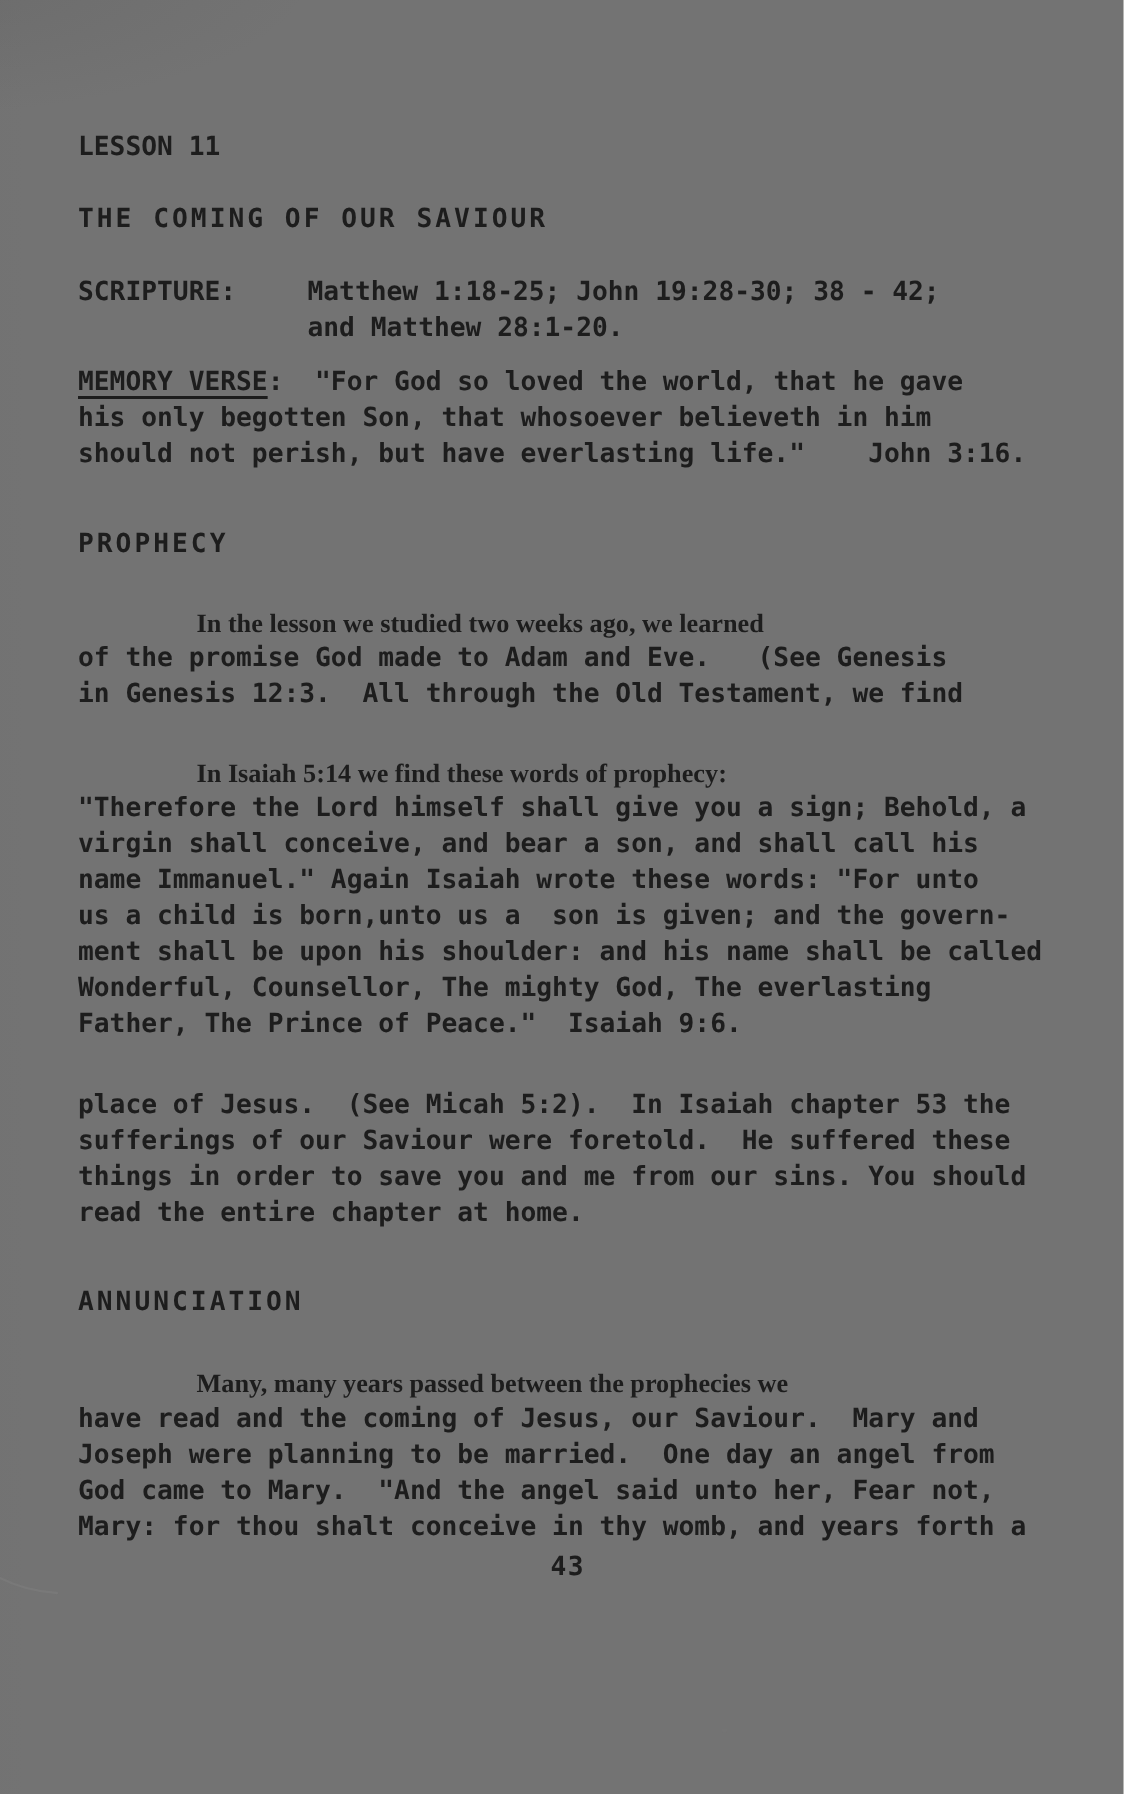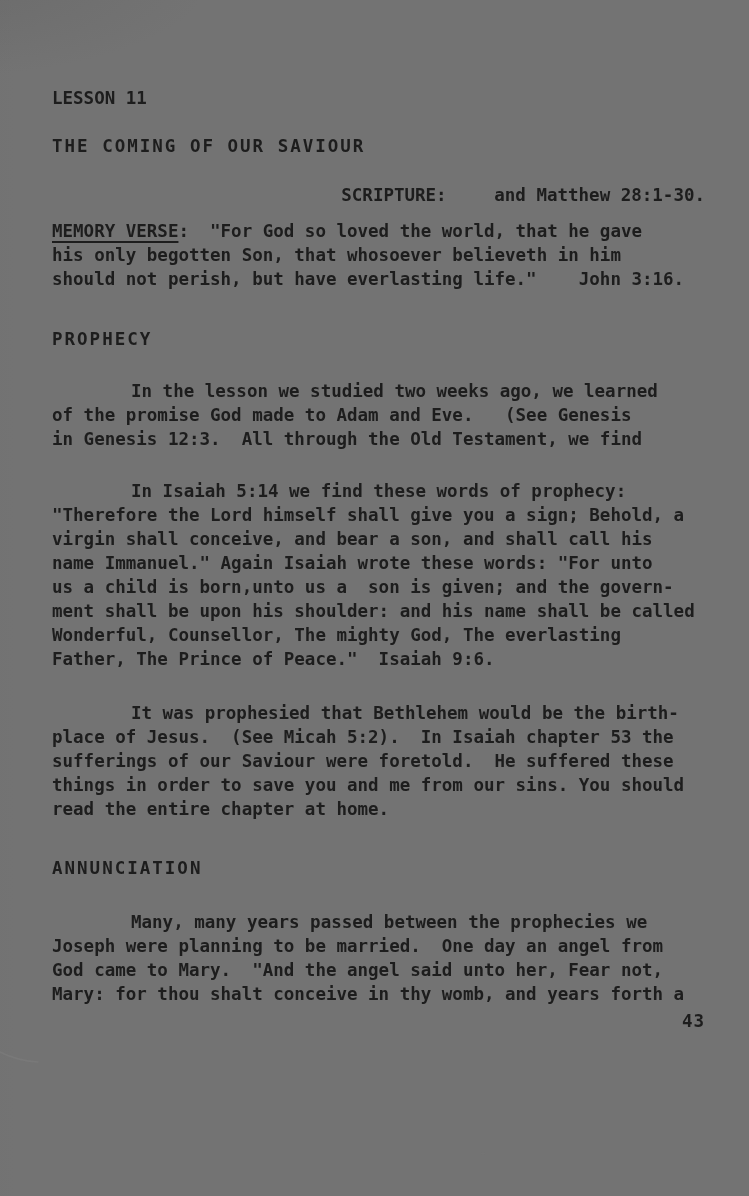--- a/index.html
+++ b/index.html
@@ -27,36 +27,36 @@
     padding: 86px 44px 0 52px;
     font-size: 17.5px;
     line-height: 24px;
   }
   .line { white-space: pre; }
   .heading {
     text-align: left;
     letter-spacing: 2px;
   }
   .title { margin-top: 24px; }
-  .scripture { margin-top: 25px; display: flex; justify-content: flex-end; }
+  .scripture { margin-top: 25px; display: flex; }
   .scr-label { width: 153px; flex: 0 0 153px; }
   .memory { margin-top: 12px; }
   .u {
     text-decoration: underline;
     text-decoration-thickness: 2px;
     text-underline-offset: 4px;
   }
   .h-prophecy { margin-top: 36px; }
   .para-1 { margin-top: 28px; }
   .para-2 { margin-top: 28px; }
   .para-3 { margin-top: 30px; }
   .h-annunciation { margin-top: 35px; }
   .para-4 { margin-top: 30px; }
-  .first { text-indent: 79px; }
-  .page-number { margin-top: 3px; text-align: right; letter-spacing: 1px; }
+  .first { text-indent: 79px; font-family: Liberation Serif, serif; }
+  .page-number { margin-top: 3px; text-align: center; letter-spacing: 1px; }
   .stray-mark {
     position: absolute;
     left: 0;
     top: 1044px;
     pointer-events: none;
   }
   .speck {
     position: absolute;
     left: 481px;
     top: 1152px;
@@ -74,21 +74,22 @@
 
   <div class="content">
 
     <div class="line lesson">LESSON 11</div>
 
     <div class="line heading title">THE COMING OF OUR SAVIOUR</div>
 
     <div class="scripture">
       <div class="line scr-label">SCRIPTURE:</div>
       <div>
-        <div class="line">and Matthew 28:1-30.</div>
+        <div class="line">Matthew 1:18-25; John 19:28-30; 38 - 42;</div>
+        <div class="line">and Matthew 28:1-20.</div>
       </div>
     </div>
 
     <div class="memory">
       <div class="line"><span class="u">MEMORY VERSE</span><span>:  "For God so loved the world, that he gave</span></div>
       <div class="line">his only begotten Son, that whosoever believeth in him</div>
       <div class="line">should not perish, but have everlasting life."    John 3:16.</div>
     </div>
 
     <div class="line heading h-prophecy">PROPHECY</div>
@@ -104,31 +105,31 @@
       <div class="line">"Therefore the Lord himself shall give you a sign; Behold, a</div>
       <div class="line">virgin shall conceive, and bear a son, and shall call his</div>
       <div class="line">name Immanuel." Again Isaiah wrote these words: "For unto</div>
       <div class="line">us a child is born,unto us a  son is given; and the govern-</div>
       <div class="line">ment shall be upon his shoulder: and his name shall be called</div>
       <div class="line">Wonderful, Counsellor, The mighty God, The everlasting</div>
       <div class="line">Father, The Prince of Peace."  Isaiah 9:6.</div>
     </div>
 
     <div class="para para-3">
-      <div class="line first">It was prophesied that Bethlehem would be the birth-</div>
       <div class="line">place of Jesus.  (See Micah 5:2).  In Isaiah chapter 53 the</div>
       <div class="line">sufferings of our Saviour were foretold.  He suffered these</div>
       <div class="line">things in order to save you and me from our sins. You should</div>
       <div class="line">read the entire chapter at home.</div>
     </div>
 
     <div class="line heading h-annunciation">ANNUNCIATION</div>
 
     <div class="para para-4">
       <div class="line first">Many, many years passed between the prophecies we</div>
+      <div class="line">have read and the coming of Jesus, our Saviour.  Mary and</div>
       <div class="line">Joseph were planning to be married.  One day an angel from</div>
       <div class="line">God came to Mary.  "And the angel said unto her, Fear not,</div>
       <div class="line">Mary: for thou shalt conceive in thy womb, and years forth a</div>
     </div>
 
     <div class="line page-number">43</div>
 
   </div>
 
   <svg class="stray-mark" width="48" height="30" viewBox="0 0 48 30">

